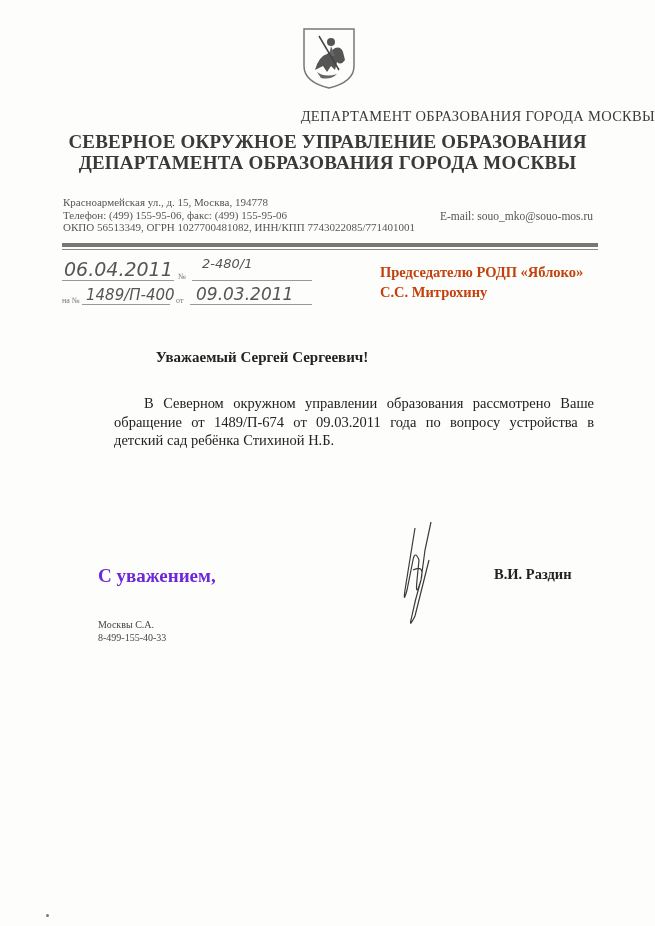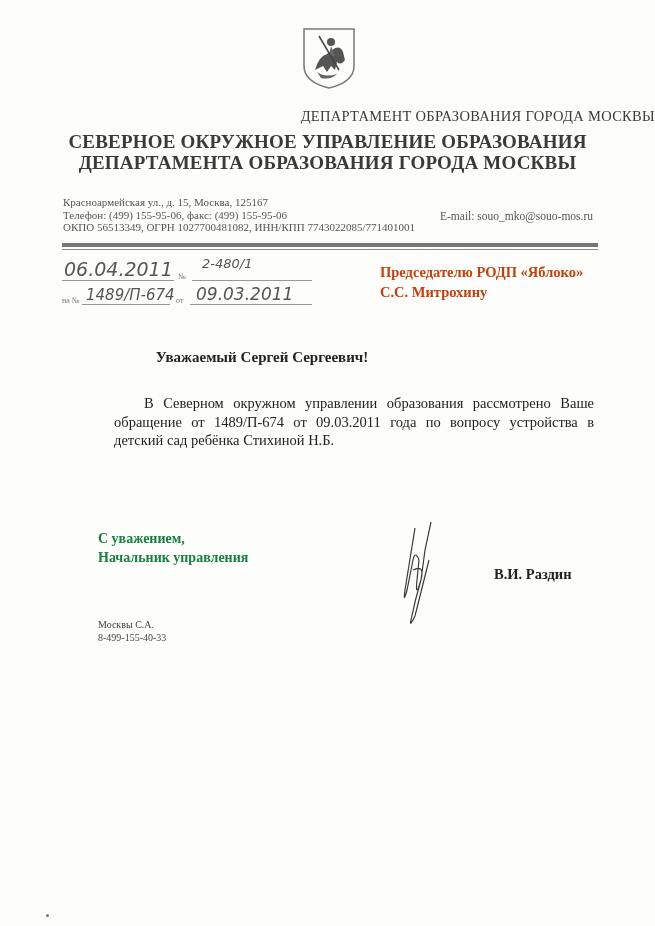--- a/index.html
+++ b/index.html
@@ -18,21 +18,21 @@
   .rule1 { left:62px; top:243px; width:536px; height:4px; background:#777; }
   .rule2 { left:62px; top:249px; width:536px; height:1px; background:#888; }
   .hw { font-family:"DejaVu Sans",sans-serif; font-style:italic; color:#555; font-weight:300; }
   .line { background:#999; height:1px; }
   .small-label { font-size:8px; color:#777; }
   .addressee { left:380px; top:262px; font-size:14.5px; font-weight:bold; line-height:20px; color:#c2410c; }
   .greeting { left:0; width:524px; top:349px; text-align:center; font-size:15px; font-weight:bold; color:#222; }
   .body-text { left:98px; width:512px; top:378px; font-size:14.5px; line-height:18.5px; text-align:justify; color:#222; }
   .body-text p { margin:16px; text-indent:30px; }
   .redact { display:inline-block; background:#0d0d0d; border-radius:10px; height:17px; vertical-align:-3px; }
-  .closing { left:98px; top:529px; font-size:14px; font-weight:bold; line-height:19px; color:#15803d; }
+  .closing { left:98px; top:566px; font-size:19px; font-weight:bold; line-height:19px; color:#6d28d9; }
   .signer { left:494px; top:566px; font-size:14.5px; font-weight:bold; color:#222; }
   .executor { left:98px; top:619px; font-size:10px; line-height:12.5px; color:#444; }
   .sig { left:385px; top:520px; width:60px; height:110px; }
   .dot { left:46px; top:914px; width:3px; height:3px; background:#777; border-radius:50%; }
 </style>
 </head>
 <body>
 
 <svg class="abs emblem" viewBox="0 0 56 64">
   <path d="M3 3 H53 V40 Q53 56 28 62 Q3 56 3 40 Z" fill="none" stroke="#777" stroke-width="1.5"></path>
@@ -41,56 +41,55 @@
   <path d="M30 20 L28 30 L34 30 Z" fill="#666"></path>
   <line x1="18" y1="10" x2="38" y2="44" stroke="#444" stroke-width="1.5"></line>
   <path d="M16 46 Q24 52 36 48 Q30 54 20 52 Z" fill="#666"></path>
 </svg>
 
 <div class="abs dept-top">ДЕПАРТАМЕНТ ОБРАЗОВАНИЯ ГОРОДА МОСКВЫ</div>
 <div class="abs title t1">СЕВЕРНОЕ ОКРУЖНОЕ УПРАВЛЕНИЕ ОБРАЗОВАНИЯ</div>
 <div class="abs title t2">ДЕПАРТАМЕНТА ОБРАЗОВАНИЯ ГОРОДА МОСКВЫ</div>
 
 <div class="abs addr">
-  <div>Красноармейская ул., д. 15, Москва, 125167</div>
+  <div>Красноармейская ул., д. 15, Москва, 194778</div>
   <div>Телефон: (499) 155-95-06, факс: (499) 155-95-06</div>
   <div>ОКПО 56513349, ОГРН 1027700481082, ИНН/КПП 7743022085/771401001</div>
 </div>
 <div class="abs email">E-mail: souo_mko@souo-mos.ru</div>
 
 <div class="abs rule1"></div>
 <div class="abs rule2"></div>
 
 <div class="abs hw" style="left:64px; top:258px; font-size:19px;">06.04.2011</div>
 <div class="abs line" style="left:62px; top:280px; width:112px;"></div>
 <div class="abs small-label" style="left:178px; top:272px;">№</div>
 <div class="abs hw" style="left:202px; top:256px; font-size:13px;">2-480/1</div>
 <div class="abs line" style="left:192px; top:280px; width:120px;"></div>
 
 <div class="abs small-label" style="left:62px; top:296px;">на №</div>
-<div class="abs hw" style="left:86px; top:286px; font-size:15px;">1489/П-674</div>
+<div class="abs hw" style="left:86px; top:286px; font-size:15px;">1489/П-400</div>
 <div class="abs line" style="left:82px; top:304px; width:88px;"></div>
 <div class="abs small-label" style="left:176px; top:296px;">от</div>
 <div class="abs hw" style="left:196px; top:284px; font-size:17px;">09.03.2011</div>
 <div class="abs line" style="left:190px; top:304px; width:122px;"></div>
 
 <div class="abs addressee">
   <div>Председателю РОДП «Яблоко»</div>
   <div>С.С. Митрохину</div>
 </div>
 
 <div class="abs greeting">Уважаемый Сергей Сергеевич!</div>
 
 <div class="abs body-text">
   <p>В Северном окружном управлении образования рассмотрено Ваше обращение от 1489/П-674 от 09.03.2011 года по вопросу устройства в детский сад ребёнка Стихиной Н.Б.</p>
 </div>
 
 <div class="abs closing">
   <div>С уважением,</div>
-  <div>Начальник управления</div>
 </div>
 
 <svg class="abs sig" viewBox="0 0 60 110">
   <path d="M30 8 L20 70 Q18 85 22 70 L28 40 Q30 30 34 40 L32 60 Q30 80 36 60 L40 30 L46 2 M28 50 Q40 44 36 60 Q30 80 26 100 Q24 108 30 96 L44 40" fill="none" stroke="#3a3a3a" stroke-width="1.2"></path>
 </svg>
 
 <div class="abs signer">В.И. Раздин</div>
 
 <div class="abs executor">
   <div>Москвы С.А.</div>

